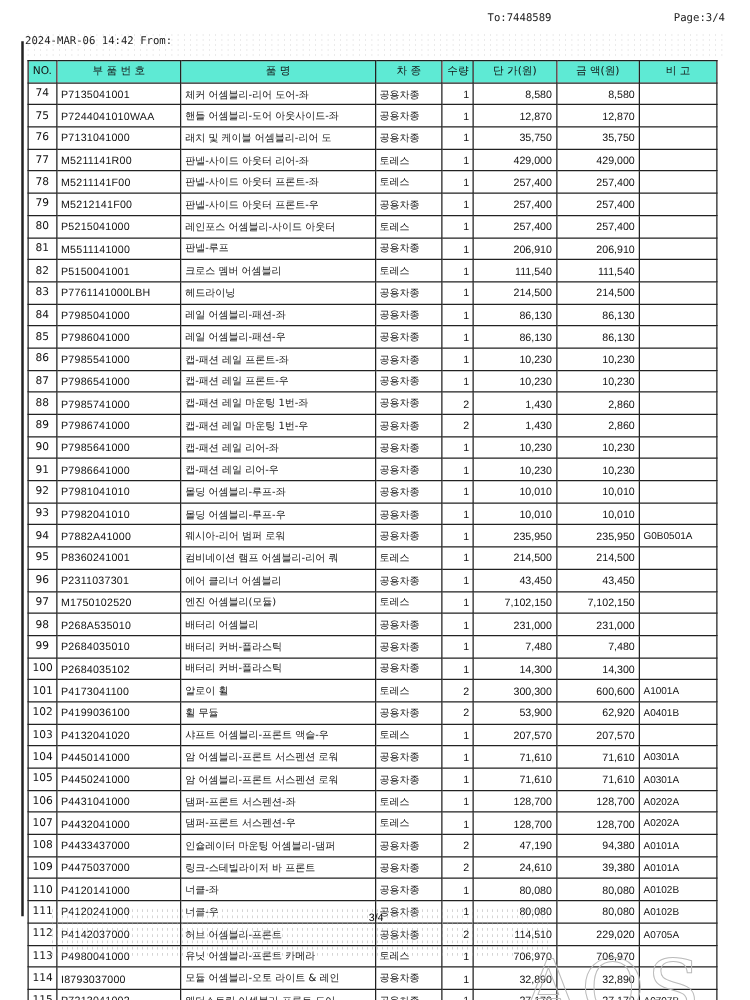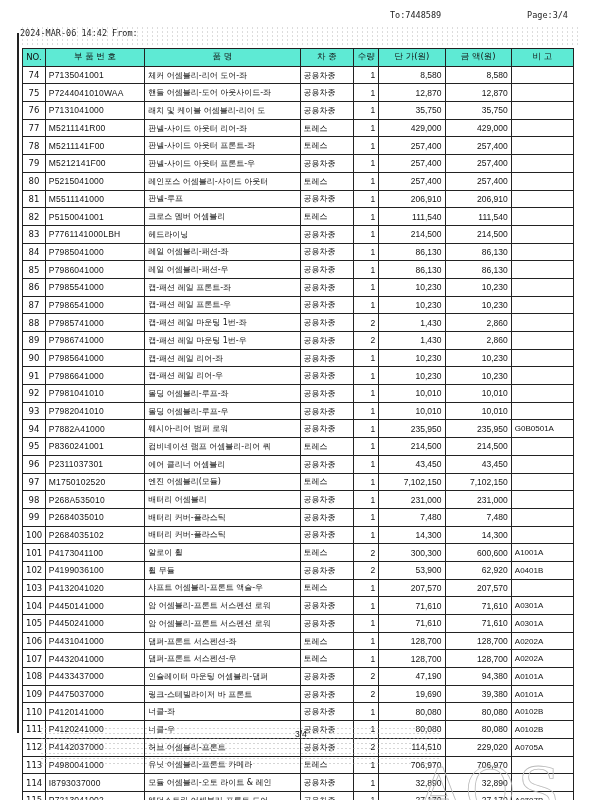--- a/index.html
+++ b/index.html
@@ -2,21 +2,21 @@
 <html><head>
 <meta charset="utf-8">
 <style>
   html, body { margin: 0; padding: 0; background: #ffffff; }
   body { width: 600px; height: 800px; position: relative; overflow: hidden;
          font-family: "DejaVu Sans", sans-serif; color: #111; }
   .fax-header { position: absolute; top: 10px; left: 20px; right: 20px; height: 14px;
                 font-family: "DejaVu Sans Mono", monospace; font-size: 8.5px; color: #222; }
   .fax-header .from { position: absolute; left: 0; top: 0; margin-top: 18px; }
   .fax-header .to { position: absolute; left: 370px; top: 0; }
-  .fax-header .page { position: absolute; right: 12px; top: 0; margin-left: 36px; }
+  .fax-header .page { position: absolute; right: 0; top: 0; margin-left: 36px; }
   .noise-band { position: absolute; left: 20px; width: 560px; height: 20px;
                 background-image: radial-gradient(#999 0.6px, transparent 0.7px);
                 background-size: 5px 4px; opacity: 0.45; }
   .left-bar { position: absolute; left: 17px; top: 33px; width: 2px; height: 700px; background: #222; }
   table.items { position: absolute; top: 48px; left: 22px; width: 552px;
                 border-collapse: collapse; font-size: 8.5px; table-layout: fixed; }
   table.items th, table.items td { border: 1px solid #222; height: 16.7px; padding: 0 3px;
                 white-space: nowrap; overflow: hidden; }
   table.items th { font-weight: normal; font-size: 8.5px; background: #5eead4; }
   td.no { text-align: center; }
@@ -419,21 +419,21 @@
         <td class="price">47,190</td>
         <td class="amt">94,380</td>
         <td class="rmk">A0101A</td>
       </tr>
       <tr>
         <td class="no">109</td>
         <td class="part">P4475037000</td>
         <td class="name">링크-스테빌라이저 바 프론트</td>
         <td class="car">공용차종</td>
         <td class="qty">2</td>
-        <td class="price">19,690</td>
+        <td class="price">24,610</td>
         <td class="amt">39,380</td>
         <td class="rmk">A0101A</td>
       </tr>
       <tr>
         <td class="no">110</td>
         <td class="part">P4120141000</td>
         <td class="name">너클-좌</td>
         <td class="car">공용차종</td>
         <td class="qty">1</td>
         <td class="price">80,080</td>

